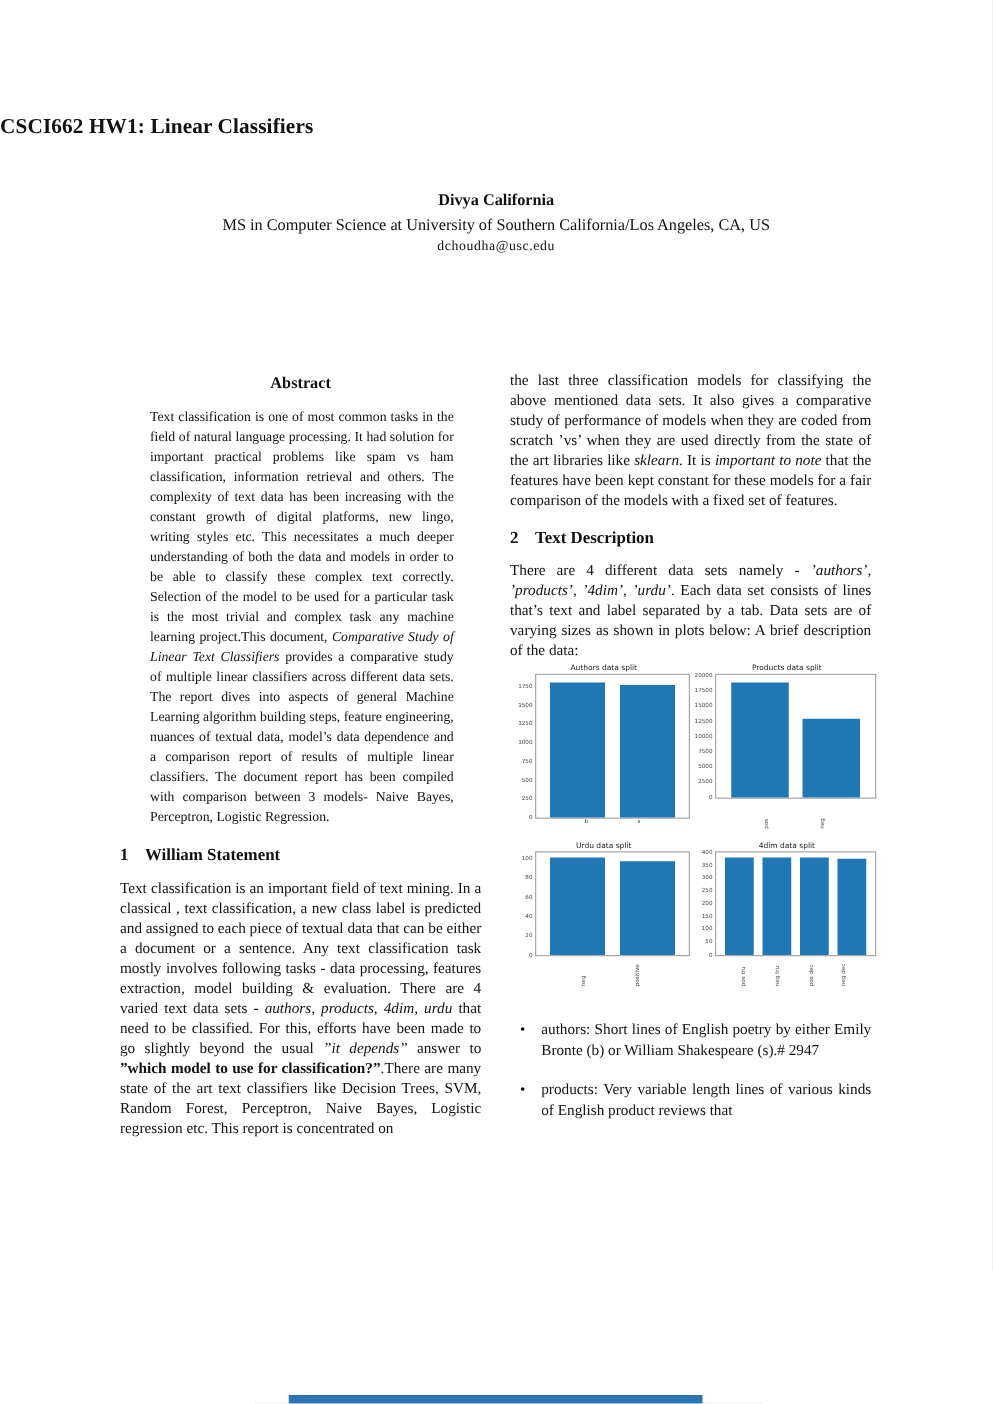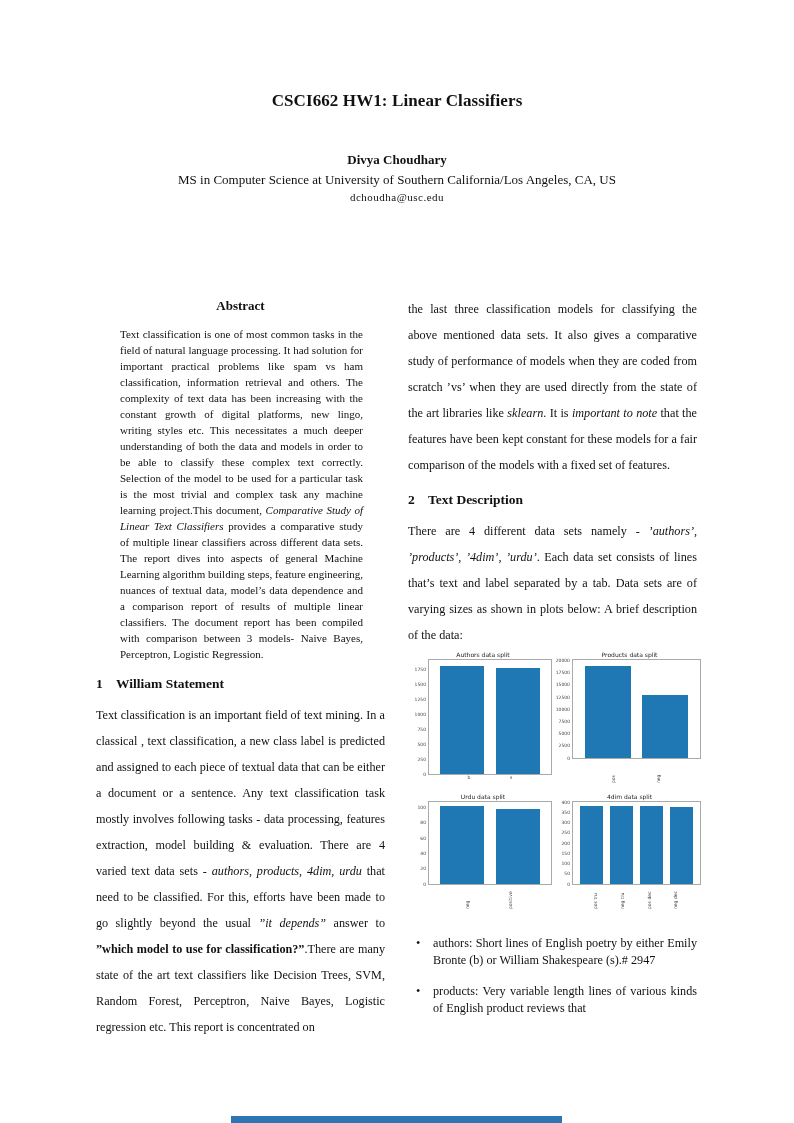--- a/index.html
+++ b/index.html
@@ -7,36 +7,36 @@
     position:relative;
     width:794px;height:1123px;
     background:#ffffff;
     margin:0 auto;
     font-family:"Liberation Serif", serif;
     color:#111;
     overflow:hidden;
   }
   .paper-title{
     position:absolute;top:91px;left:0;width:100%;
-    text-align:center;font-size:17px;font-weight:bold;letter-spacing:.1px;
+    font-size:17px;font-weight:bold;letter-spacing:.1px;
   }
   .author-block{position:absolute;top:152px;left:0;width:100%;text-align:center;}
   .author-name{font-size:13px;font-weight:bold;margin-bottom:4px;}
   .affiliation{font-size:13px;margin-bottom:3px;}
   .email{font-family:Liberation Serif, serif;font-size:11px;letter-spacing:.5px;}
 
   .col-left{position:absolute;left:96px;top:296px;width:289px;}
   .col-right{position:absolute;left:408px;top:296px;width:289px;}
 
   .abstract-heading{text-align:center;font-size:13px;font-weight:bold;margin:2px 0 12px 0;}
   .abstract-text{
     margin:0 22px 0 24px;
     font-size:11px;line-height:16px;text-align:justify;
   }
-  .para{font-size:12.2px;line-height:26px;text-align:justify;margin:0;}
+  .para{font-size:12.2px;line-height:16px;text-align:justify;margin:0;}
   .seg-i{font-style:italic;}
   .seg-b{font-weight:bold;}
   .section-heading{font-size:13.5px;font-weight:bold;margin:14px 0 10px 0;}
   .sec-num{display:inline-block;min-width:20px;}
 
   .figure-caption{text-align:center;font-size:12px;margin:16px 0 10px 0;}
 
   .figure-grid{
     display:grid;
     grid-template-columns:138px 143px;
@@ -79,21 +79,21 @@
   .bottom-bar{position:absolute;left:231px;top:1116px;width:331px;height:7px;}
 </style>
 </head>
 <body>
 
 <div class="page">
 
   <div class="paper-title">CSCI662 HW1: Linear Classifiers</div>
 
   <div class="author-block">
-    <div class="author-name">Divya Choudhary</div>
+    <div class="author-name">Divya California</div>
     <div class="affiliation">MS in Computer Science at University of Southern California/Los Angeles, CA, US</div>
     <div class="email">dchoudha@usc.edu</div>
   </div>
 
   <div class="col-left">
     <div class="abstract-heading">Abstract</div>
     <div class="abstract-text"><span>Text classification is one of most common tasks in the field of natural language processing. It had solution for important practical problems like spam vs ham classification, information retrieval and others. The complexity of text data has been increasing with the constant growth of digital platforms, new lingo, writing styles etc. This necessitates a much deeper understanding of both the data and models in order to be able to classify these complex text correctly. Selection of the model to be used for a particular task is the most trivial and complex task any machine learning project.This document, </span><span class="seg-i">Comparative Study of Linear Text Classifiers</span><span> provides a comparative study of multiple linear classifiers across different data sets. The report dives into aspects of general Machine Learning algorithm building steps, feature engineering, nuances of textual data, model’s data dependence and a comparison report of results of multiple linear classifiers. The document report has been compiled with comparison between 3 models- Naive Bayes, Perceptron, Logistic Regression.</span></div>
 
     <div class="section-heading"><span class="sec-num">1</span><span>William Statement</span></div>
     <p class="para"><span>Text classification is an important field of text mining. In a classical , text classification, a new class label is predicted and assigned to each piece of textual data that can be either a document or a sentence. Any text classification task mostly involves following tasks - data processing, features extraction, model building &amp; evaluation. There are 4 varied text data sets - </span><span class="seg-i">authors, products, 4dim, urdu</span><span> that need to be classified. For this, efforts have been made to go slightly beyond the usual </span><span class="seg-i">”it depends”</span><span> answer to </span><span class="seg-b">”which model to use for classification?”</span><span>.There are many state of the art text classifiers like Decision Trees, SVM, Random Forest, Perceptron, Naive Bayes, Logistic regression etc. This report is concentrated on</span></p>

